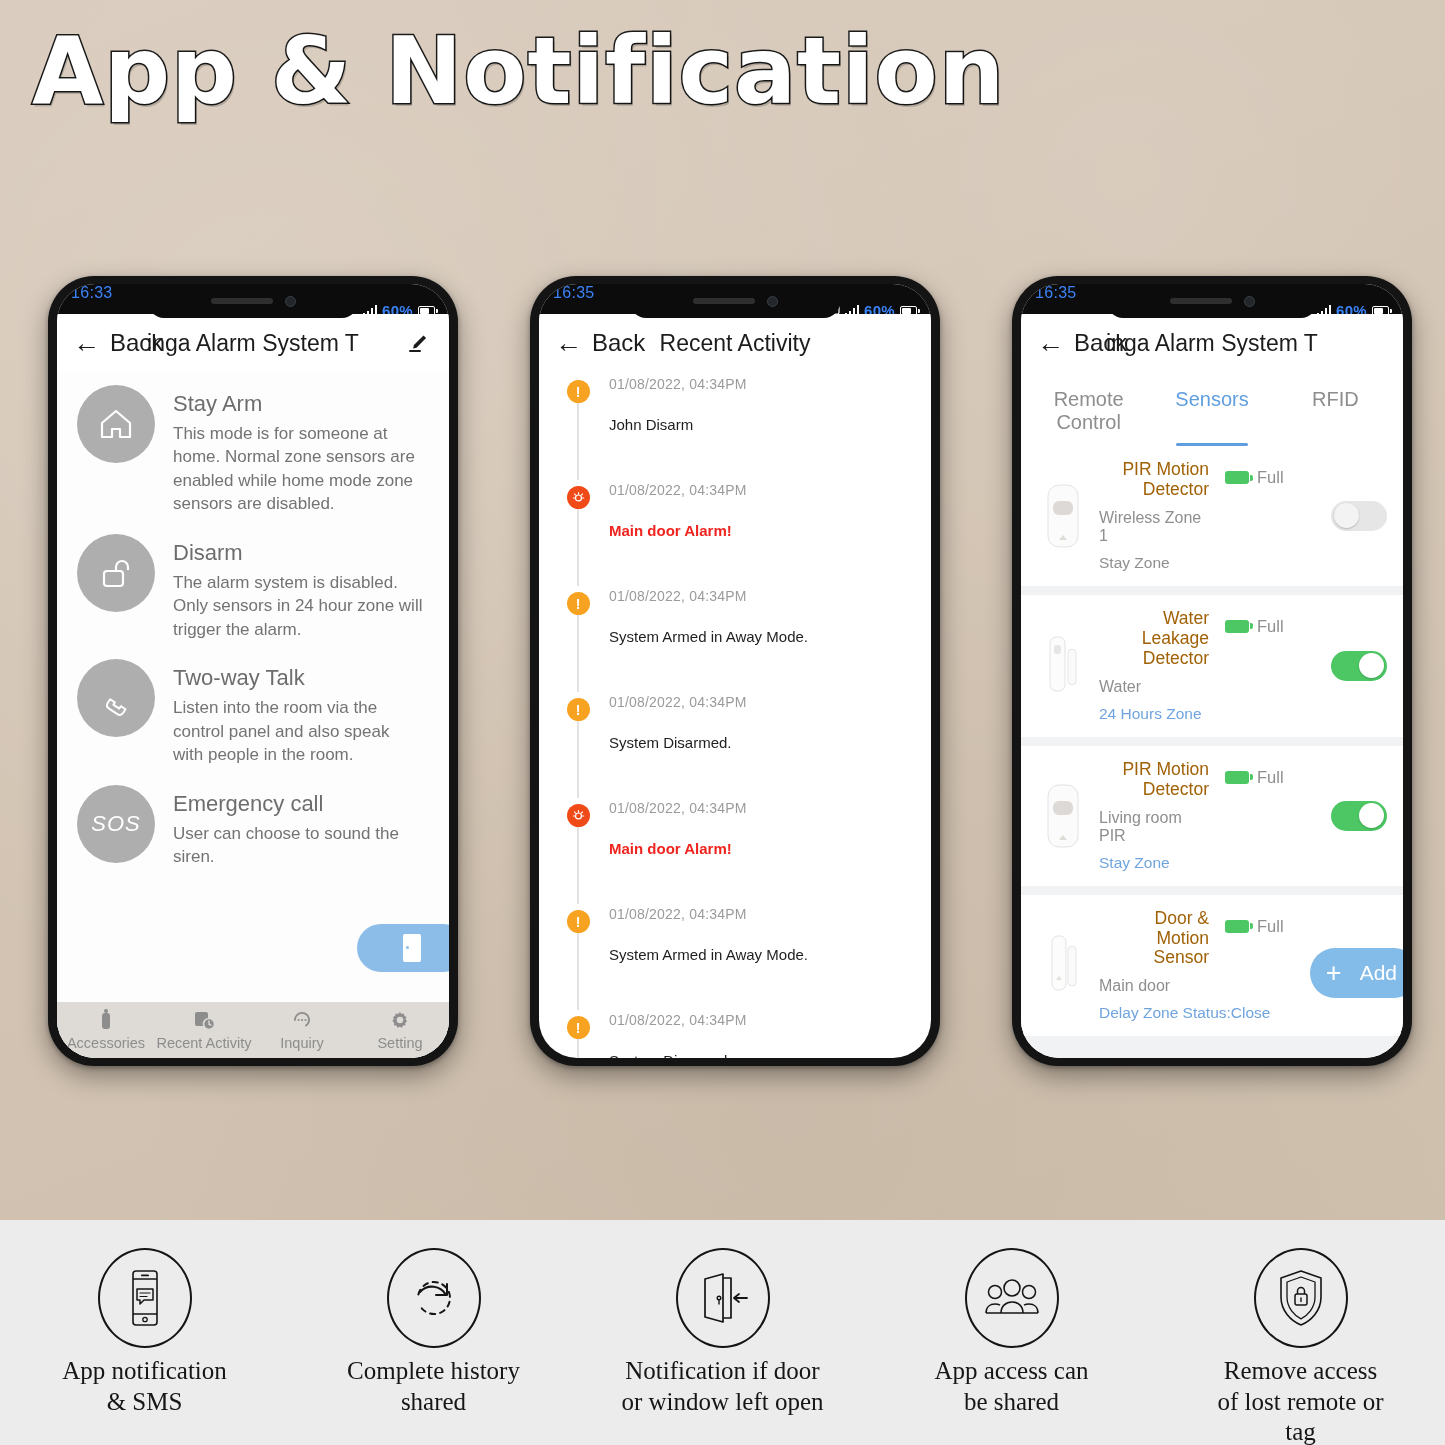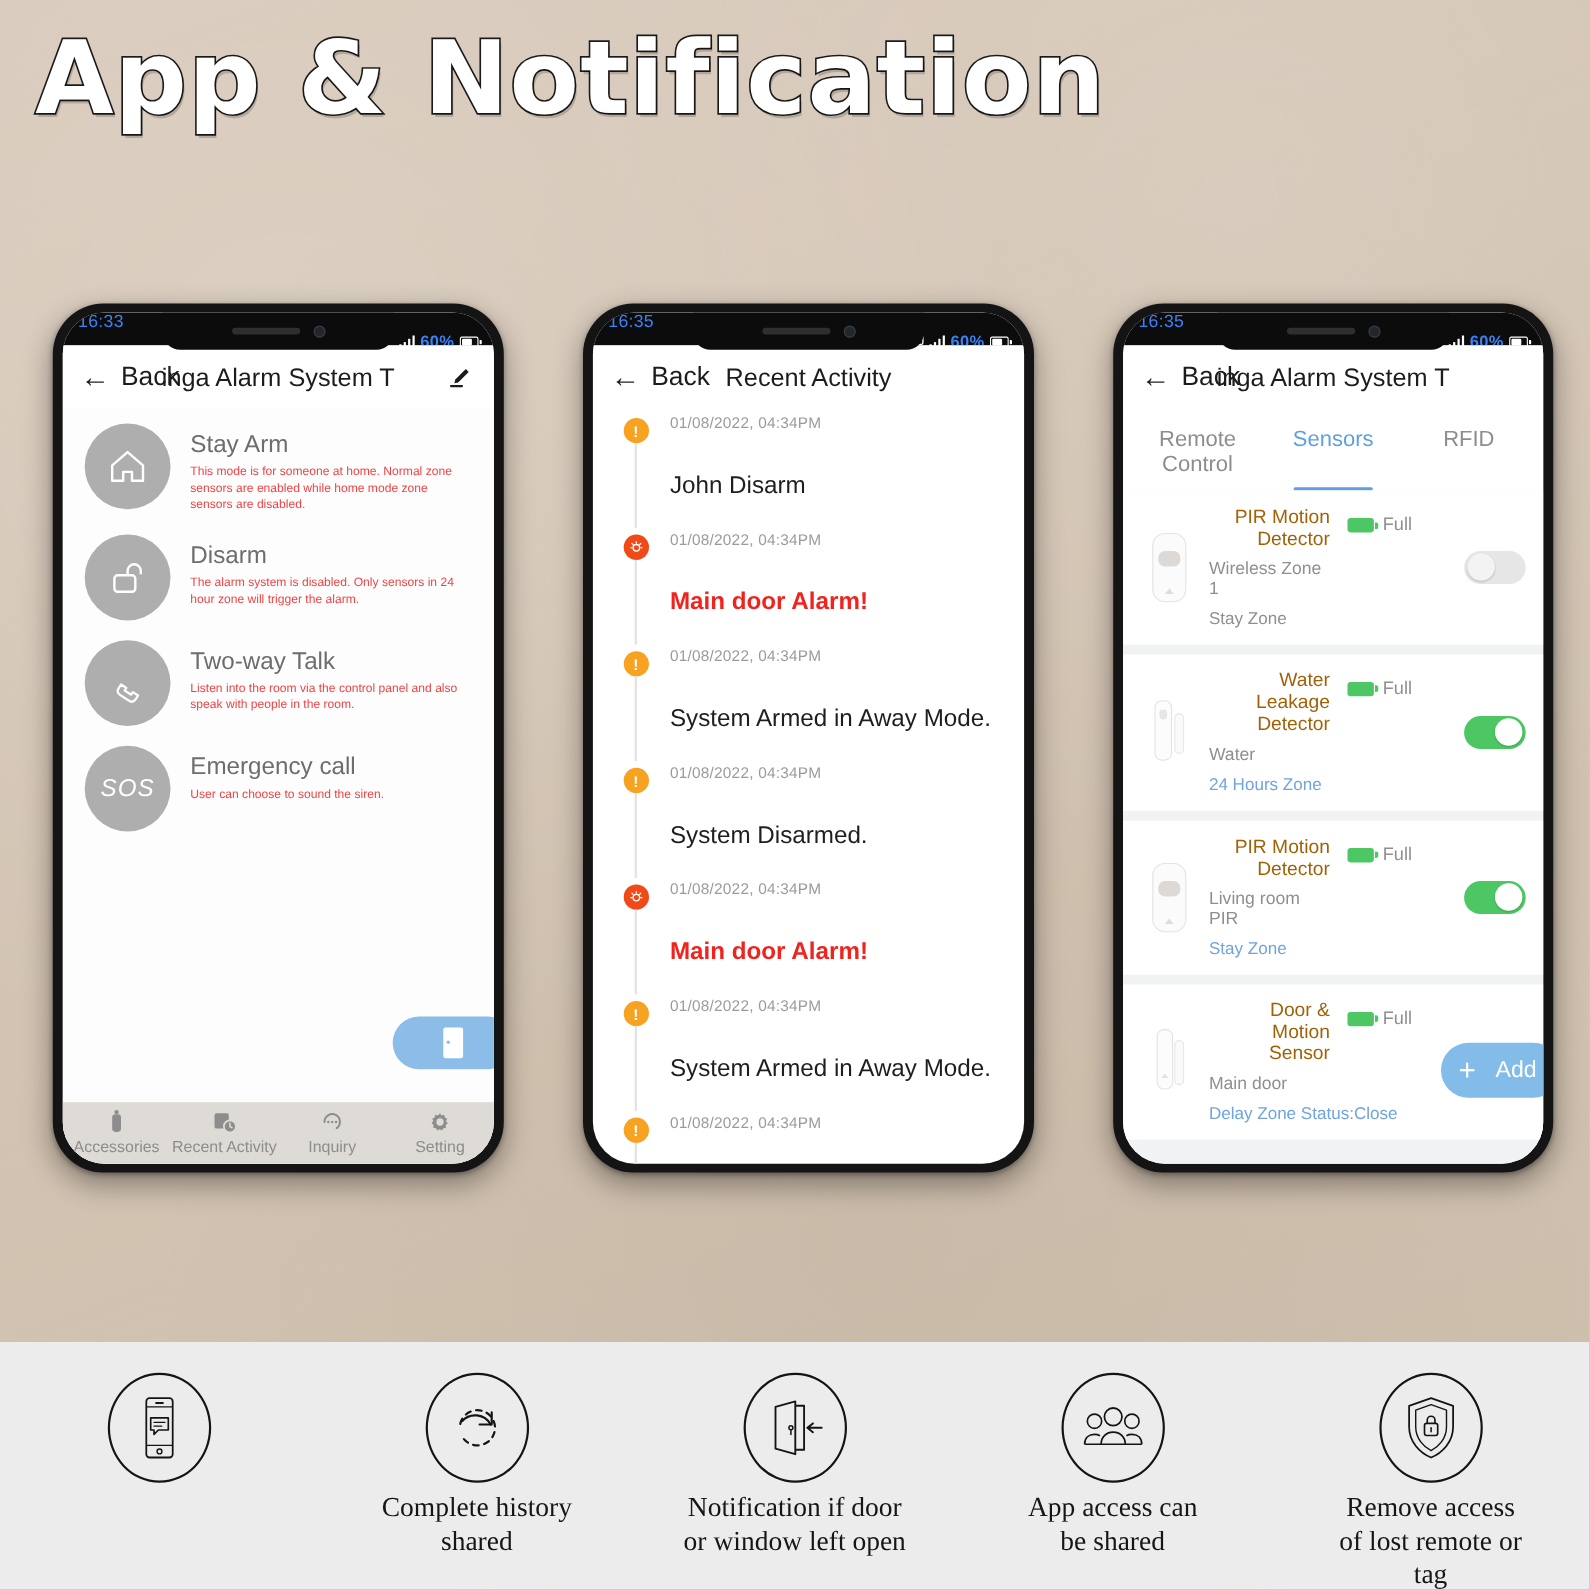--- a/index.html
+++ b/index.html
@@ -105,21 +105,21 @@
   .mode-row { display: flex; gap: 18px; padding: 9px 18px 9px 20px; align-items: flex-start; }
   .mode-icon {
     flex: 0 0 auto; width: 78px; height: 78px; border-radius: 50%;
     background: #aeaeae; display:flex; align-items:center; justify-content:center;font-style:italic;
   }
   .mode-icon.active { background: #8cbce8; }
   .mode-icon .sos { color: #fff; font-size: 22px; letter-spacing: 1px; }
   .mode-text { padding-top: 6px; }
   .mode-title { font-size: 22px; color: #6d6d6d; margin-bottom: 5px; }
   .mode-title.strong { color: #222; font-weight: bold; }
-  .mode-desc { font-size: 11px; line-height: 1.38; color: #ef4444; max-width: 250px; }
+  .mode-desc { font-size: 17px; line-height: 1.38; color: #737373; max-width: 250px; }
 
   .fab-pill {
     position: absolute; right: -18px; bottom: 86px;
     background: #8cbce8; border-radius: 34px;
     height: 48px; width: 110px;
     display: flex; align-items: center; justify-content: center;
   }
   .fab-pill .doorico { width: 18px; height: 28px; background: #fff; border-radius: 2px; position: relative; }
   .fab-pill .doorico::after { content:""; position:absolute; left:3px; top:12px; width:3px; height:3px; border-radius:50%; background:#8cbce8; }
 
@@ -138,21 +138,21 @@
   .act-dot {
     width: 23px; height: 23px; border-radius: 50%;
     display:flex;align-items:center;justify-content:center;
     color:#fff; font-size: 14px; font-weight: bold; flex: 0 0 auto; margin-top: 6px;
     background: #f7a321;
   }
   .act-dot.alarm { background: #ef4a18; }
   .act-line { width: 2px; flex: 1 1 auto; background: #e2e2e2; }
   .act-body { padding: 2px 14px 0 14px; flex: 1 1 auto; }
   .act-time { font-size: 14px; color: #9b9b9b; letter-spacing: .2px; }
-  .act-msg { font-size: 22px; color: #1e1e1e; margin-top: 36px; }
+  .act-msg { font-size: 15px; color: #1e1e1e; margin-top: 24px; }
   .act-msg.alarm { color: #f0241f; font-weight: bold; }
 
   
   .tabs3 { display: flex; background: #fff; padding: 0 6px; }
   .tabs3 .t { flex: 1; text-align: center; padding: 16px 0 12px; font-size: 20px; color: #8d8d8d; position: relative; }
   .tabs3 .t.active { color: #5f9fe0; }
   .tabs3 .t.active::after {
     content: ""; position: absolute; left: 50%; transform: translateX(-50%);
     bottom: 0; width: 72px; height: 3px; background: #5f9fe0; border-radius: 2px;
   }
@@ -603,20 +603,22 @@
     <div class="circle">
       <svg width="46" height="62" viewBox="0 0 46 62">
           <rect x="11" y="4" width="24" height="54" rx="3" fill="none" stroke="#141414" stroke-width="1.6"></rect>
           <path d="M11 12h24M11 47h24" stroke="#141414" stroke-width="1.3"></path>
           <rect x="19" y="7.5" width="8" height="1.8" rx="0.9" fill="#141414"></rect>
           <circle cx="23" cy="52.5" r="2.2" fill="none" stroke="#141414" stroke-width="1.3"></circle>
           <path d="M15 22h16v11h-9l-4 4v-4h-3V22z" fill="none" stroke="#141414" stroke-width="1.5" stroke-linejoin="round"></path>
           <path d="M18 26h10M18 29.5h7" stroke="#141414" stroke-width="1.2" stroke-linecap="round"></path>
         </svg>
     </div>
+    <div class="cap" style="white-space:pre-line">App notification
+&amp; SMS</div>
   </div>
 
   <div class="feat">
     <div class="circle">
       <svg width="56" height="56" viewBox="0 0 56 56">
           <path d="M44 28a16 16 0 10-5 11.6" fill="none" stroke="#141414" stroke-width="2" stroke-linecap="round" stroke-dasharray="5 5" transform="rotate(140 28 28)"></path>
           <path d="M14 22a16 16 0 0126 3" fill="none" stroke="#141414" stroke-width="2" stroke-linecap="round"></path>
           <path d="M41 14v11h-11" fill="none" stroke="#141414" stroke-width="2" stroke-linecap="round" stroke-linejoin="round"></path>
         </svg>
     </div>

